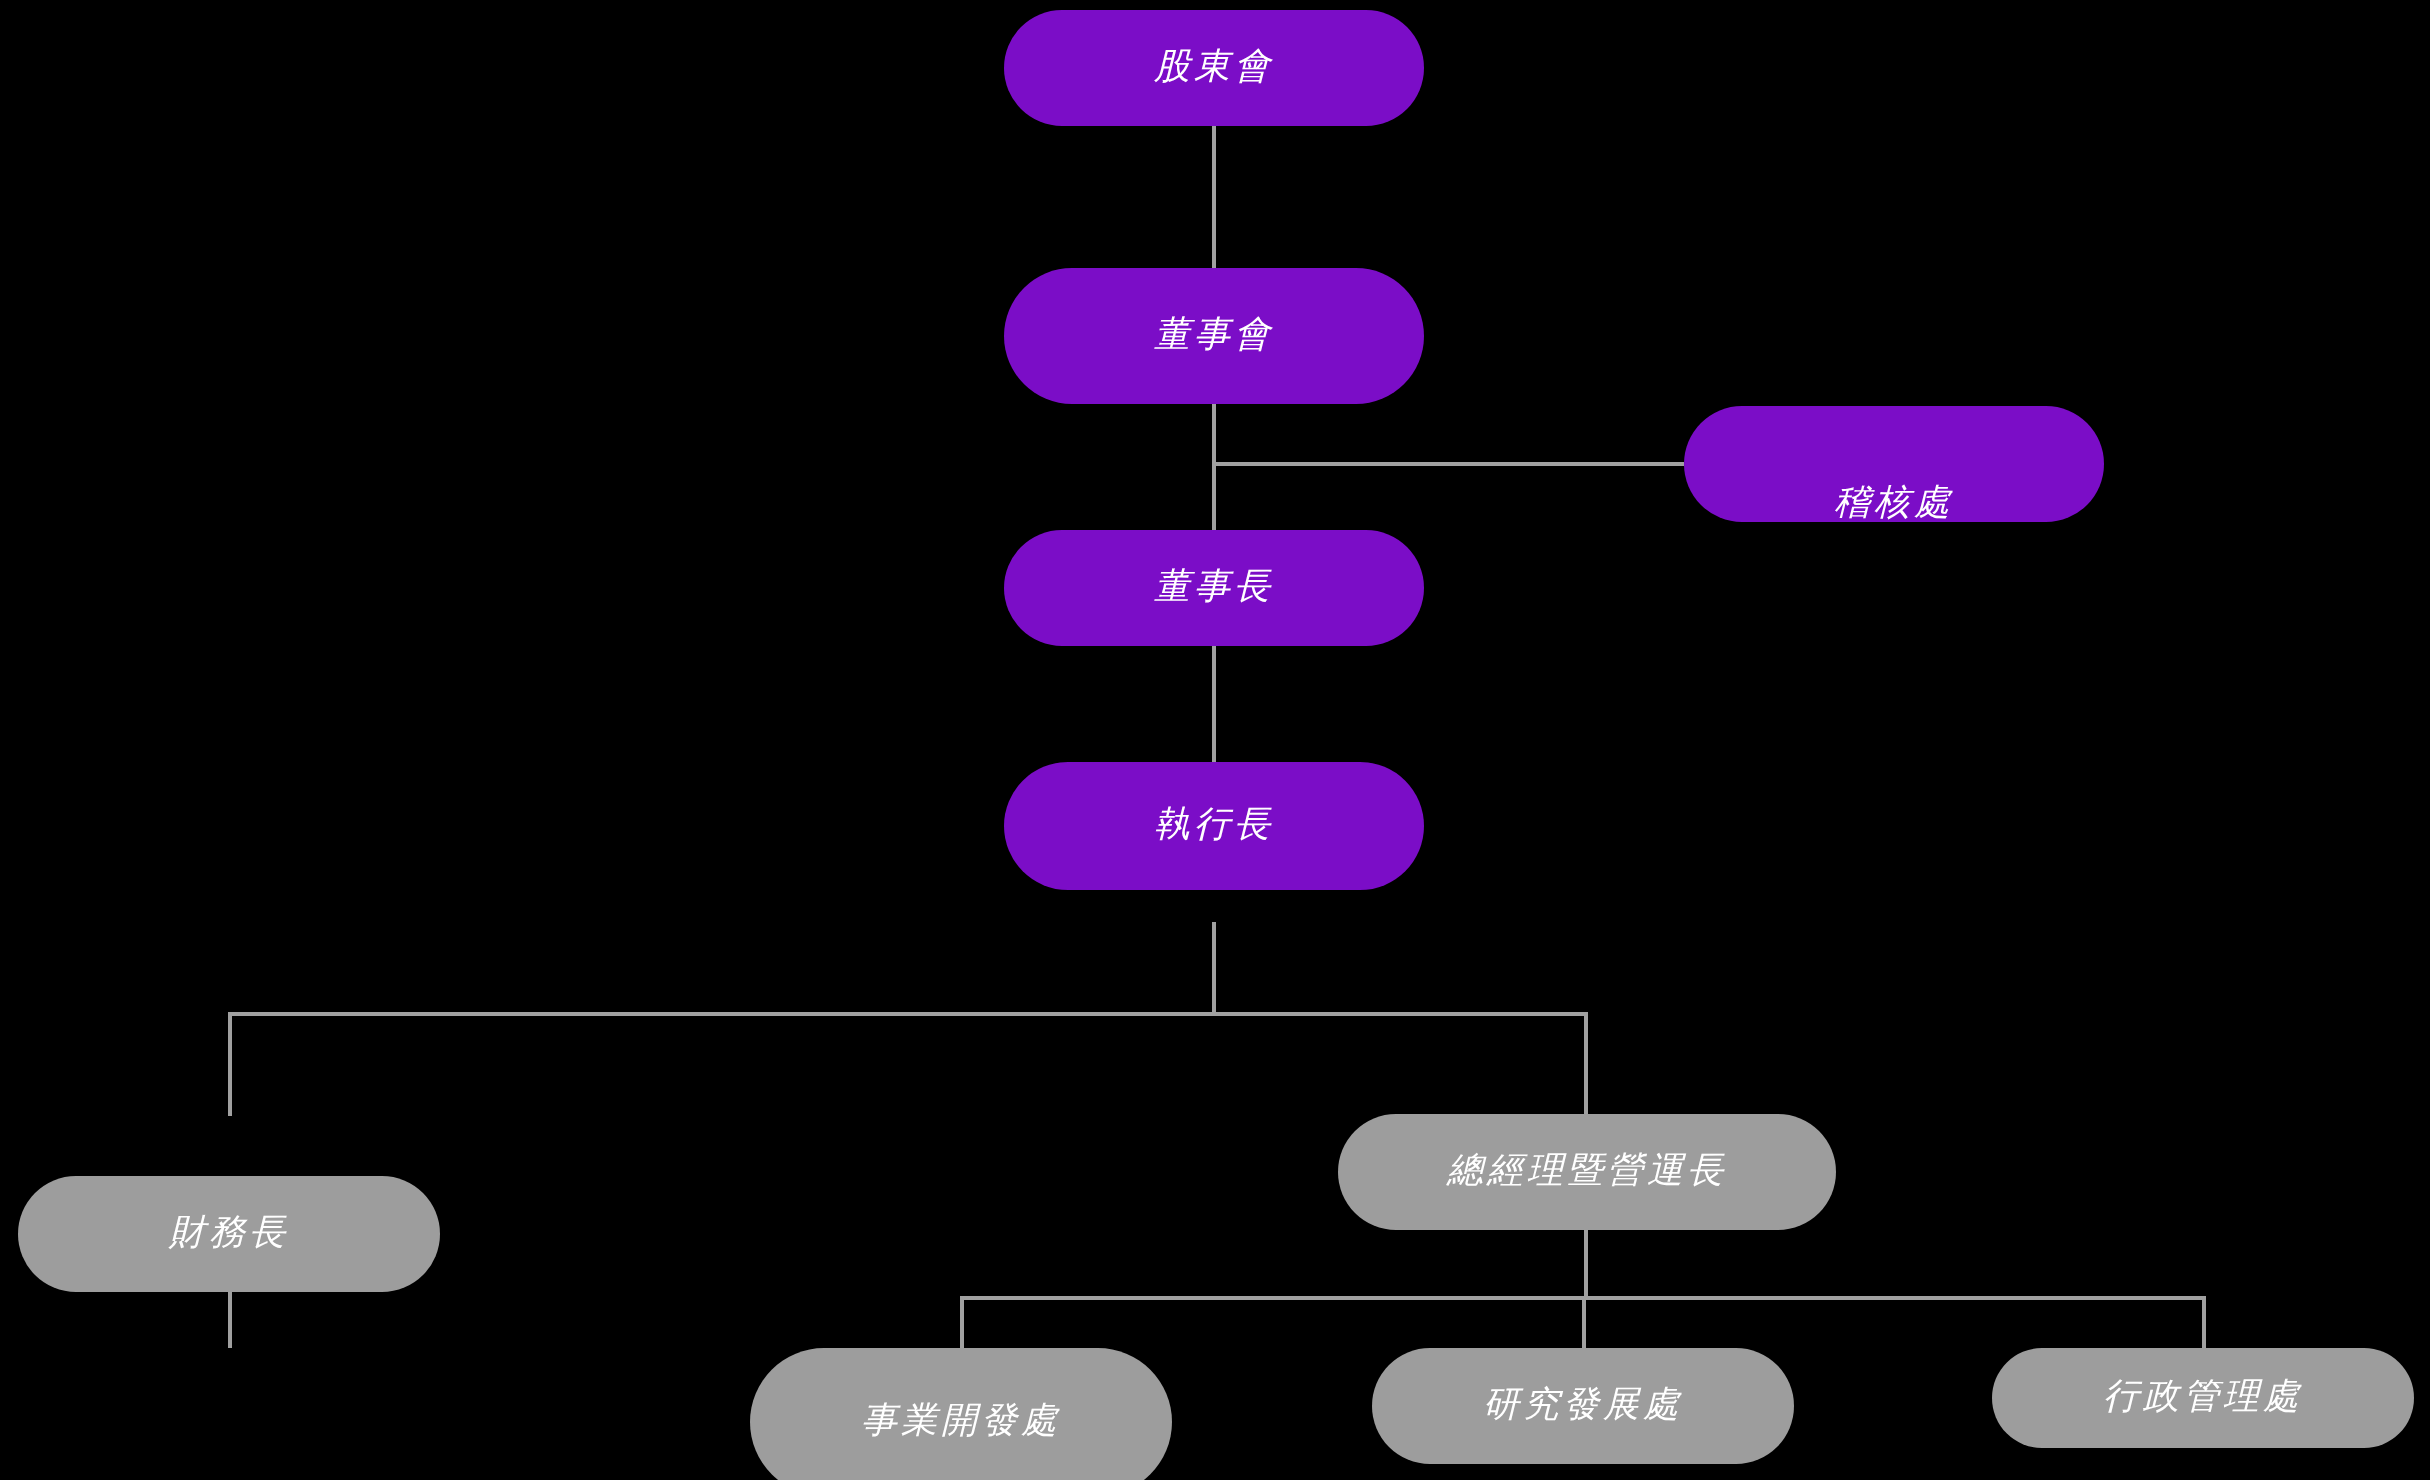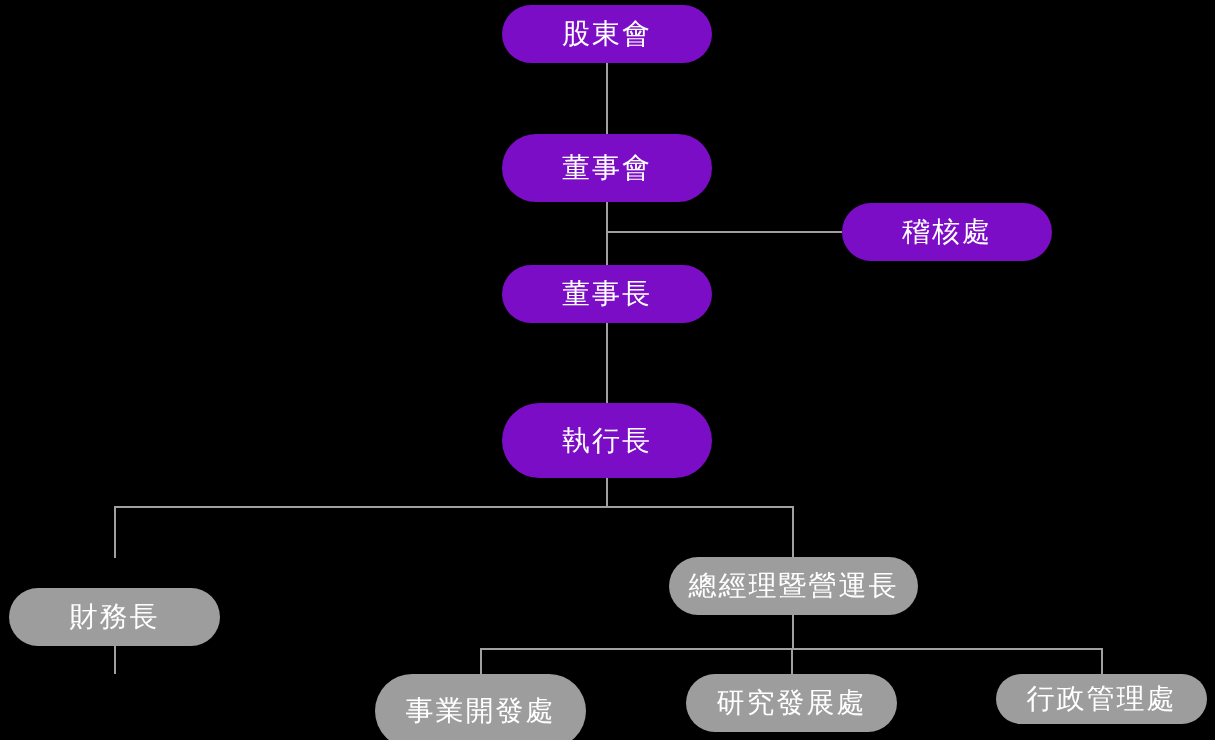--- a/index.html
+++ b/index.html
@@ -15,27 +15,28 @@
     overflow: hidden;
     font-family: "DejaVu Sans", "Liberation Sans", sans-serif;
   }
   .node {
     position: absolute;
     display: flex;
     align-items: center;
     justify-content: center;
     border-radius: 999px;
     color: #ffffff;
-    font-size: 28px;
+    font-size: 18px;
     letter-spacing: 2px;
     line-height: 1;
     white-space: nowrap;
     box-sizing: border-box;
     z-index: 3;
     user-select: none;
+    font-style: italic;
   }
   .node.purple { background: #7B0DC7; }
   .node.gray   { background: #9D9D9D; }
 
   .edge {
     position: absolute;
     background: #A0A0A0;
     z-index: 1;
   }
   .edge.v { width: 2px; }
@@ -75,29 +76,29 @@
   <div class="edge v" style="left:1101px; top:648px; height:26px;"></div>
 
   <div class="node purple" style="left:502px; top:5px; width:210px; height:58px;">
     <span>股東會</span>
   </div>
 
   <div class="node purple" style="left:502px; top:134px; width:210px; height:68px;">
     <span>董事會</span>
   </div>
 
-  <div class="node purple" style="left:842px; top:203px; width:210px; height:58px;">
+  <div class="node purple" style="left:842px; top:203px; width:210px; height:58px;align-items:flex-end;">
     <span>稽核處</span>
   </div>
 
   <div class="node purple" style="left:502px; top:265px; width:210px; height:58px;">
     <span>董事長</span>
   </div>
 
-  <div class="node purple" style="left:502px; top:403px; width:210px; height:75px;">
+  <div class="node purple" style="left:502px; top:381px; width:210px; height:64px;">
     <span>執行長</span>
   </div>
 
   <div class="node gray" style="left:9px; top:558px; width:211px; height:58px;margin-top:30px;">
     <span>財務長</span>
   </div>
 
   <div class="node gray" style="left:669px; top:557px; width:249px; height:58px;">
     <span>總經理暨營運長</span>
   </div>

